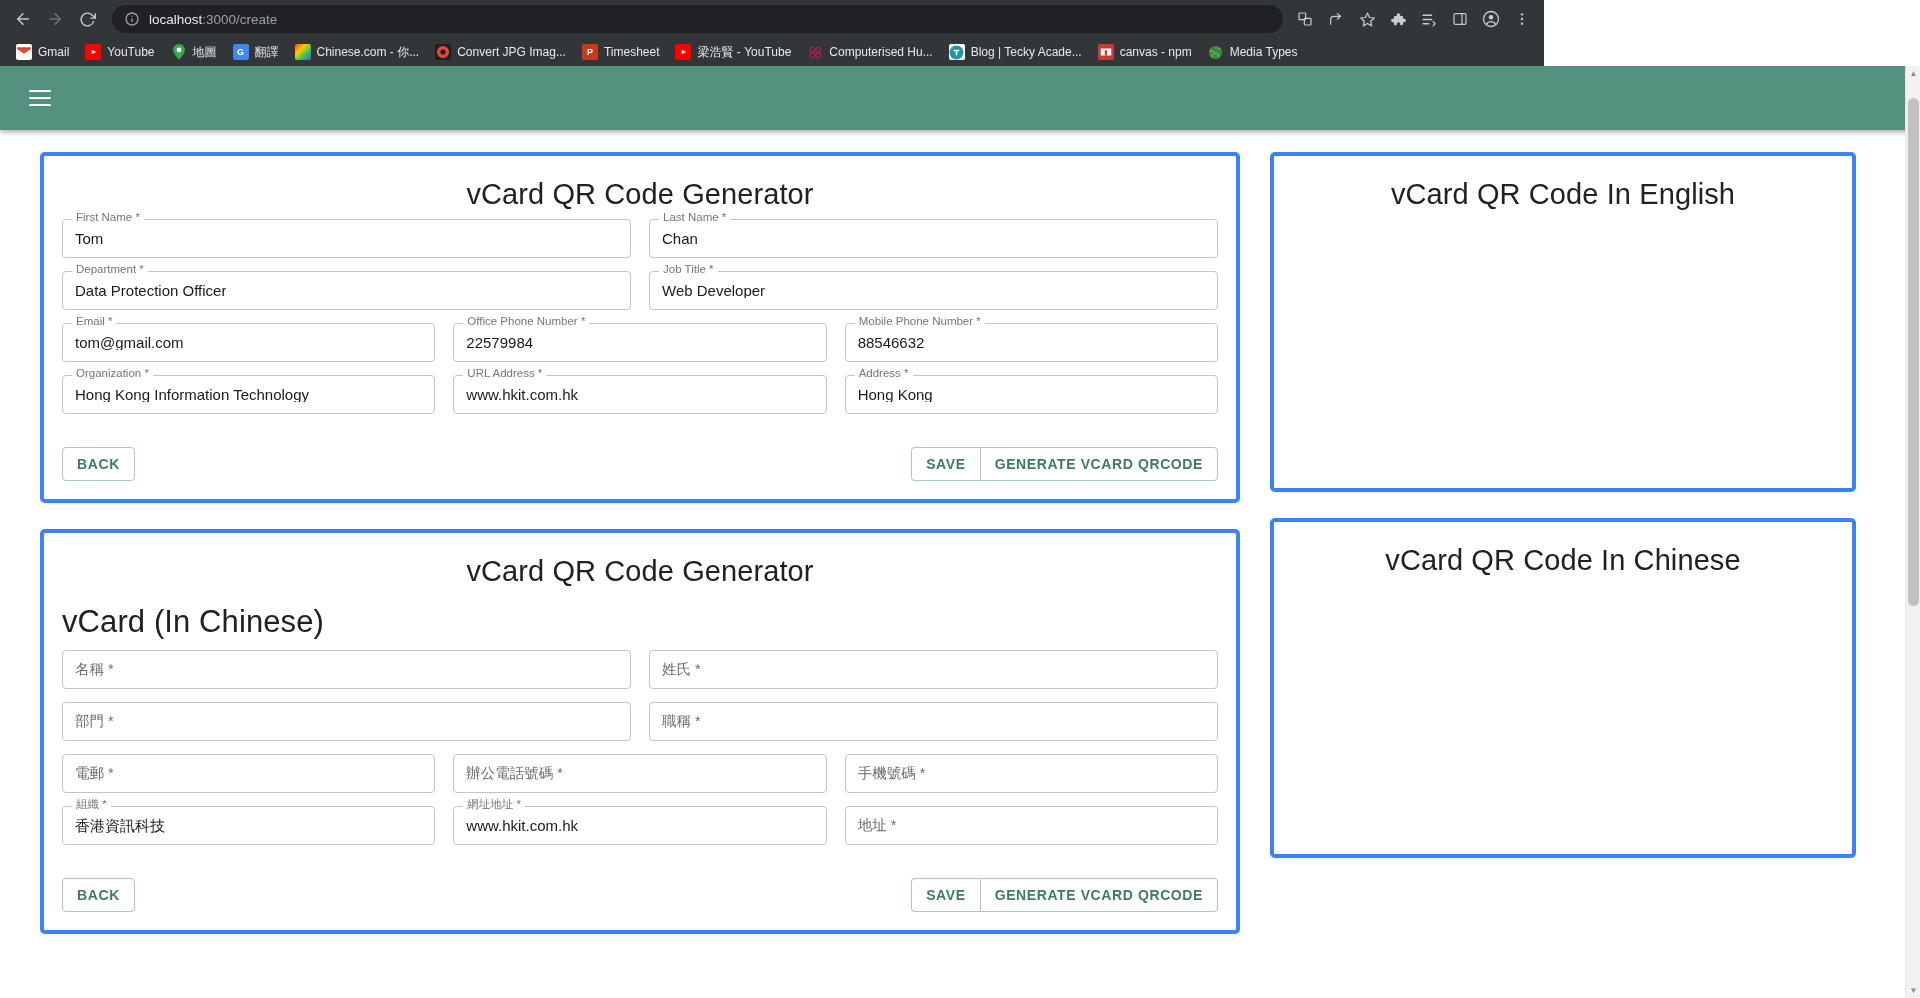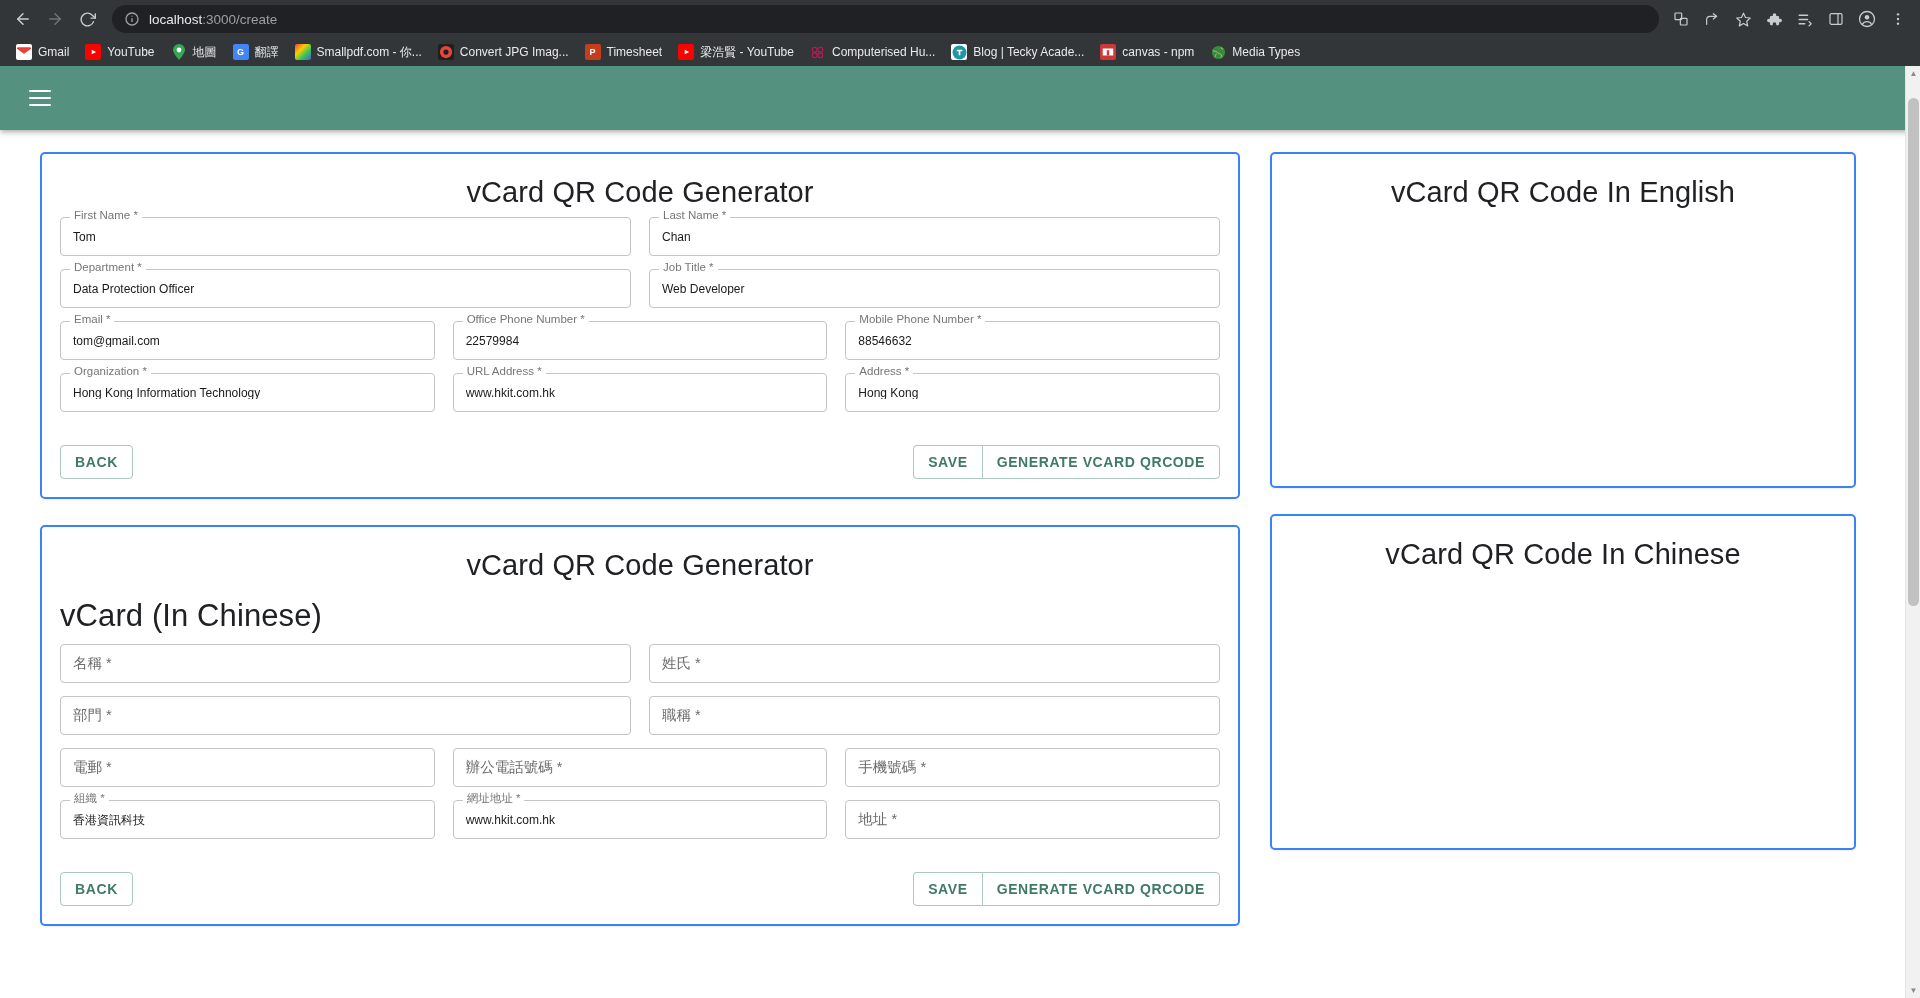--- a/index.html
+++ b/index.html
@@ -6,21 +6,21 @@
   html, body {
     margin: 0; padding: 0;
     width: 1920px; height: 998px;
     overflow: hidden;
     font-family: "Liberation Sans", sans-serif;
     background: #ffffff;
   }
 
   
   .browser-chrome {
-    width: 1920px;
+    width: 1544px;
     background: #323639;
     user-select: none;
   }
   .toolbar {
     height: 38px;
     display: flex;
     align-items: center;
     padding: 0 8px;
     gap: 2px;
   }
@@ -146,21 +146,21 @@
     gap: 30px;
     align-items: flex-start;
     height: calc(932px - 64px);
     overflow: hidden;
   }
   .col-left { width: 1200px; flex: 0 0 auto; }
   .col-right { width: 586px; flex: 0 0 auto; }
 
   .card {
     background: #fff;
-    border: 2px solid #3b82f6;
+    border: 4px solid #3b82f6;
     border-radius: 5px;
     box-shadow: 0 1px 2px rgba(0,0,0,.07);
   }
   .card + .card { margin-top: 26px; }
 
   .card-title {
     text-align: center;
     font-size: 29px;
     font-weight: 400;
     color: #202124;
@@ -190,21 +190,21 @@
     position: relative;
     height: 39px;
     border: 1px solid #c4c4c4;
     border-radius: 4px;
     background: #fff;
     display: flex;
     align-items: center;
     padding: 0 12px;
   }
   .tf .value {
-    font-size: 12px;
+    font-size: 15px;
     color: #1a1a1a;
     white-space: nowrap;
     overflow: hidden;
     line-height: 1;
   }
   
   .tf.filled .legend {
     position: absolute;
     top: -8px;
     left: 9px;
@@ -419,21 +419,21 @@
       <span class="bm-label">地圖</span>
     </div>
 
     <div class="bm">
       <span class="favicon" style="background:#4285F4;color:#fff;font-size:9px;font-weight:bold;">G</span>
       <span class="bm-label">翻譯</span>
     </div>
 
     <div class="bm">
       <span class="favicon" style="background:linear-gradient(135deg,#ff3b30 0%,#ffcc00 35%,#34c759 65%,#5856d6 100%);"></span>
-      <span class="bm-label">Smallpdf.com - 你...</span>
+      <span class="bm-label">Chinese.com - 你...</span>
     </div>
 
     <div class="bm">
       <span class="favicon" style="background:#1f1f1f;">
         <svg width="14" height="14" viewBox="0 0 16 16">
             <circle cx="8" cy="8" r="7" fill="#e8453c"></circle>
             <path d="M5 8a3 3 0 0 1 6 0 3 3 0 0 1-6 0z" fill="#1f1f1f"></path>
           </svg>
       </span>
       <span class="bm-label">Convert JPG Imag...</span>

